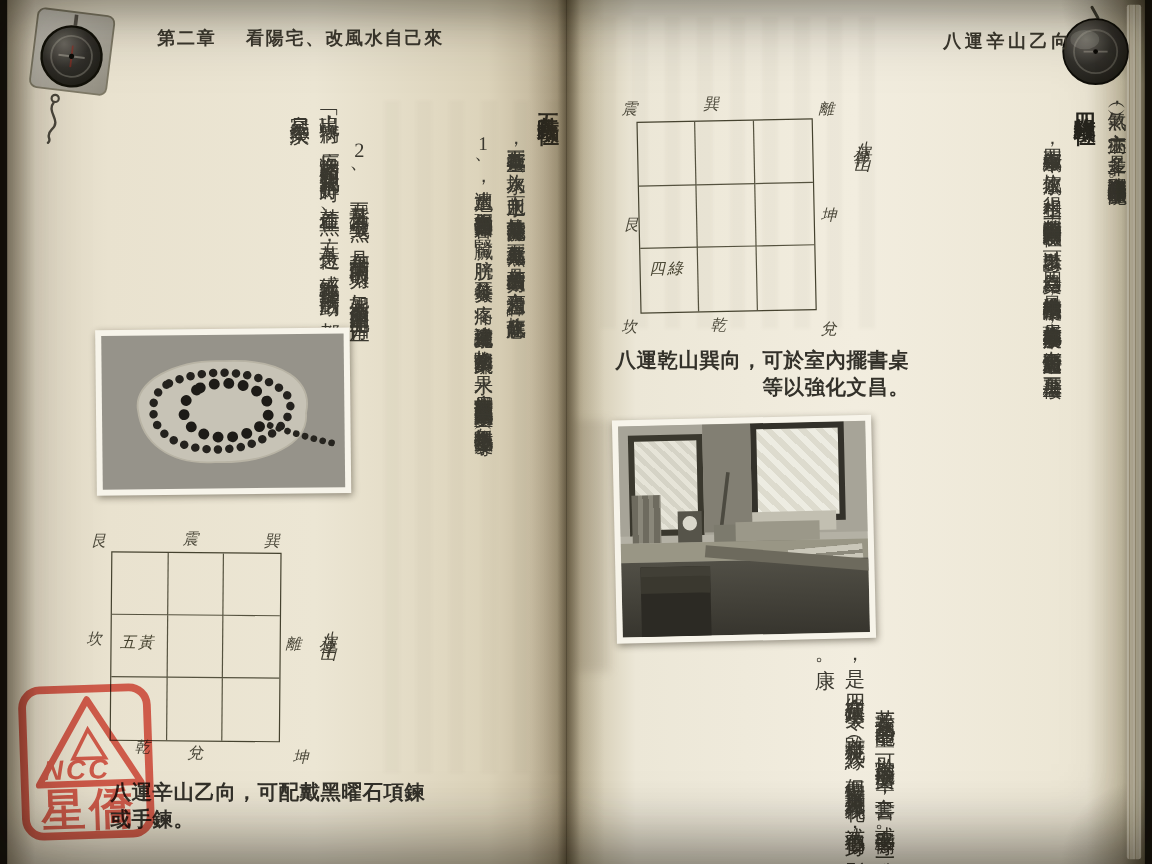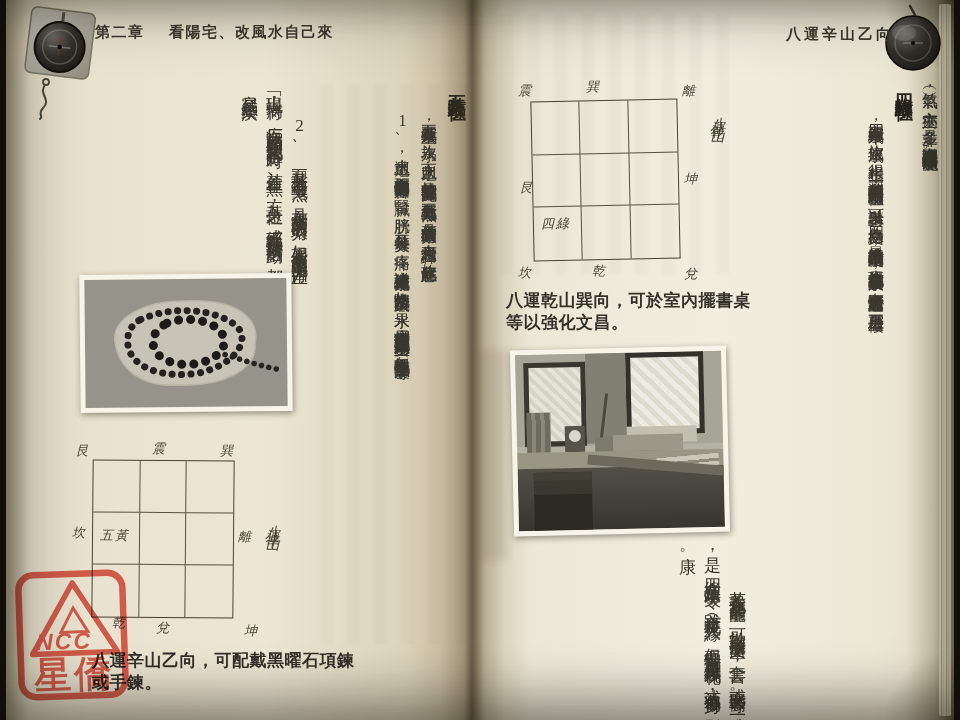--- a/index.html
+++ b/index.html
@@ -98,21 +98,21 @@
 
   <svg class="pshape" style="left:874px;top:2px;" width="74" height="74" viewBox="0 0 74 74">
     <line x1="36" y1="4" x2="41" y2="13" stroke="#3c3a30" stroke-width="2.5" stroke-linecap="round"></line>
     <circle cx="39" cy="41" r="27" fill="url(#dial)" stroke="#0f0e09" stroke-width="1.5"></circle>
     <ellipse cx="30" cy="31" rx="12" ry="8" fill="rgba(255,252,240,.14)"></ellipse>
     <circle cx="39" cy="41" r="18" fill="none" stroke="rgba(228,222,206,.22)" stroke-width="1.5"></circle>
     <line x1="29" y1="41" x2="49" y2="41" stroke="rgba(205,200,185,.35)" stroke-width="1.5"></line>
     <circle cx="39" cy="41" r="2" fill="#0c0b07"></circle>
   </svg>
 
-  <div class="hheader" style="left:95px;top:23px;">
+  <div class="hheader" style="left:95px;top:23px;padding-left:36px;">
     <span>第二章</span>
     <span style="display:inline-block;width:14px;"></span>
     <span>看陽宅、改風水自己來</span>
   </div>
   <div class="hheader" style="left:786px;top:25px;letter-spacing:3px;">八運辛山乙向</div>
 
   <div class="vtext" style="left:302px;top:80px;width:168px;height:580px;">
     <h3 class="vhead">五黃臨坎位</h3>
     <p>五黃在五行中屬土，坎為水，而土剋水，故其能量無法充分發揮。五黃亦稱為五鬼煞，具有相當大的破壞力，有人相當忌諱，故應注意化解。</p>
     <p>1、水遭土剋，水氣弱容易導致身體器官如：腎臟、膀胱、耳朵等發炎、疼痛。建議適度補充水分，如常吃水份多的蔬菜、水果，居家擺飾或穿著可以黑色或深藍色等水系列為主，包括多吃黑色食物（黑皮李）等。</p>
@@ -181,21 +181,21 @@
         <div class="cell"></div>
         <div class="cell"></div>
       <div class="cell">
           <span class="star" style="left:7px;top:8px;">四綠</span>
         </div>
       <div class="cell"></div>
         <div class="cell"></div>
     </div>
     <div class="gtitle" style="left:210px;top:30px;">八運乾山</div>
   </div>
-  <div class="gcaption" style="left:506px;top:290px;width:252px;">八運乾山巽向，可於室內擺書桌等以強化文昌。</div>
+  <div class="gcaption" style="left:506px;top:290px;width:252px;text-align:right;">八運乾山巽向，可於室內擺書桌等以強化文昌。</div>
 
   <div class="photo" style="left:512px;top:348px;width:216px;height:186px;transform:rotate(-1.3deg);">
     <div class="photo-inner" style="background:#b4b1a5;">
       <div class="pshape" style="left:0;top:0;width:206px;height:92px;background:#a7a498;"></div>
       <div class="pshape" style="left:8px;top:8px;width:62px;height:84px;border:5px solid #3a382e;box-sizing:border-box;background:repeating-linear-gradient(45deg,#e6e4d8 0 4px,#d5d3c6 4px 8px);"></div>
       <div class="pshape" style="left:110px;top:0;width:78px;height:82px;border:5px solid #33312a;box-sizing:border-box;background:repeating-linear-gradient(45deg,#edece2 0 5px,#dddbce 5px 10px);"></div>
       <div class="pshape" style="left:70px;top:0;width:40px;height:90px;background:#827f73;"></div>
       <div class="pshape" style="left:86px;top:40px;width:3px;height:46px;background:#4c4a40;transform:rotate(8deg);"></div>
       <div class="pshape" style="left:10px;top:58px;width:24px;height:40px;background:repeating-linear-gradient(90deg,#6e6b5f 0 5px,#8a877a 5px 9px);"></div>
       <div class="pshape" style="left:48px;top:72px;width:20px;height:26px;background:#56544a;"></div>

